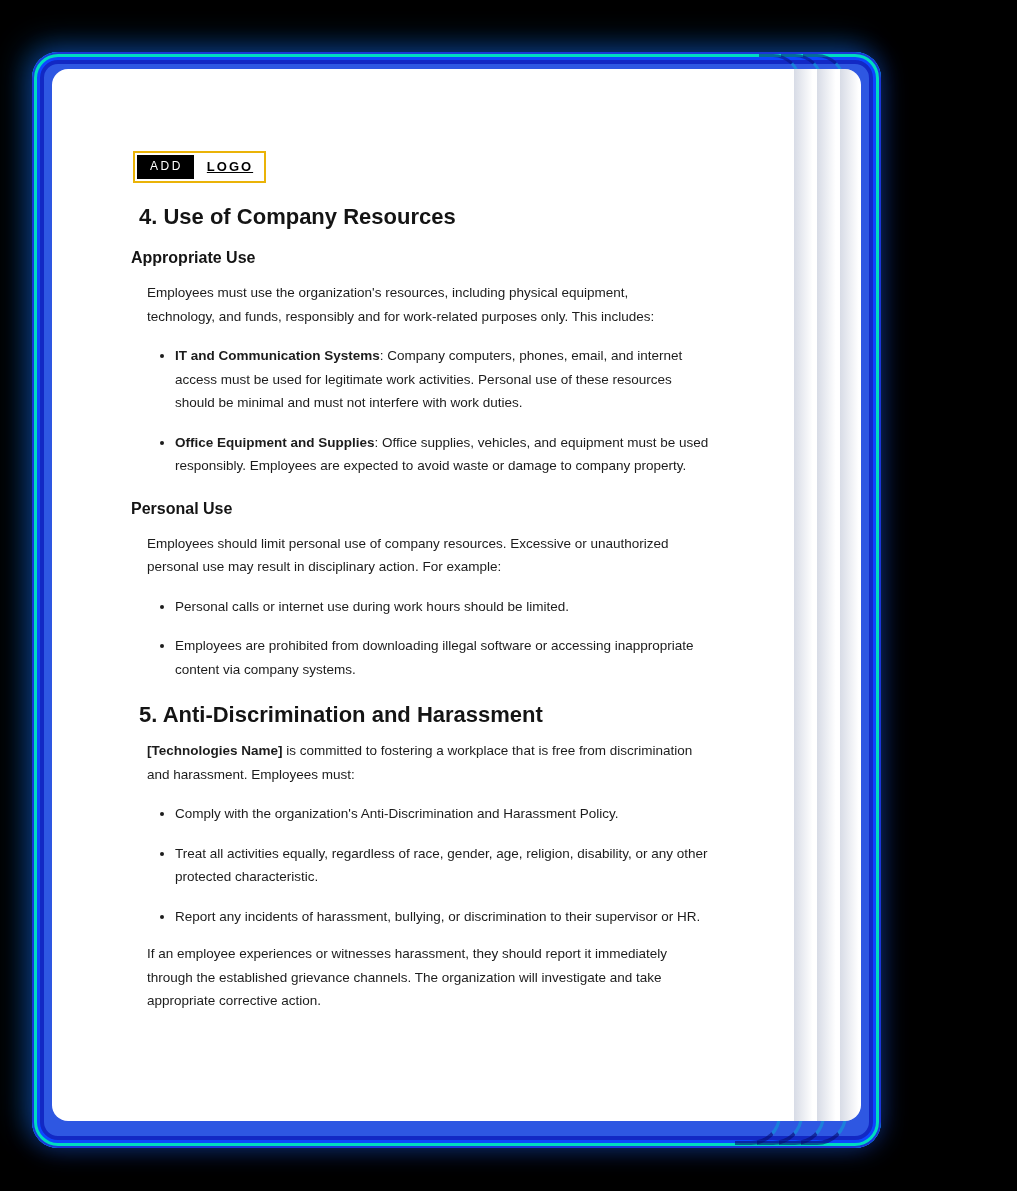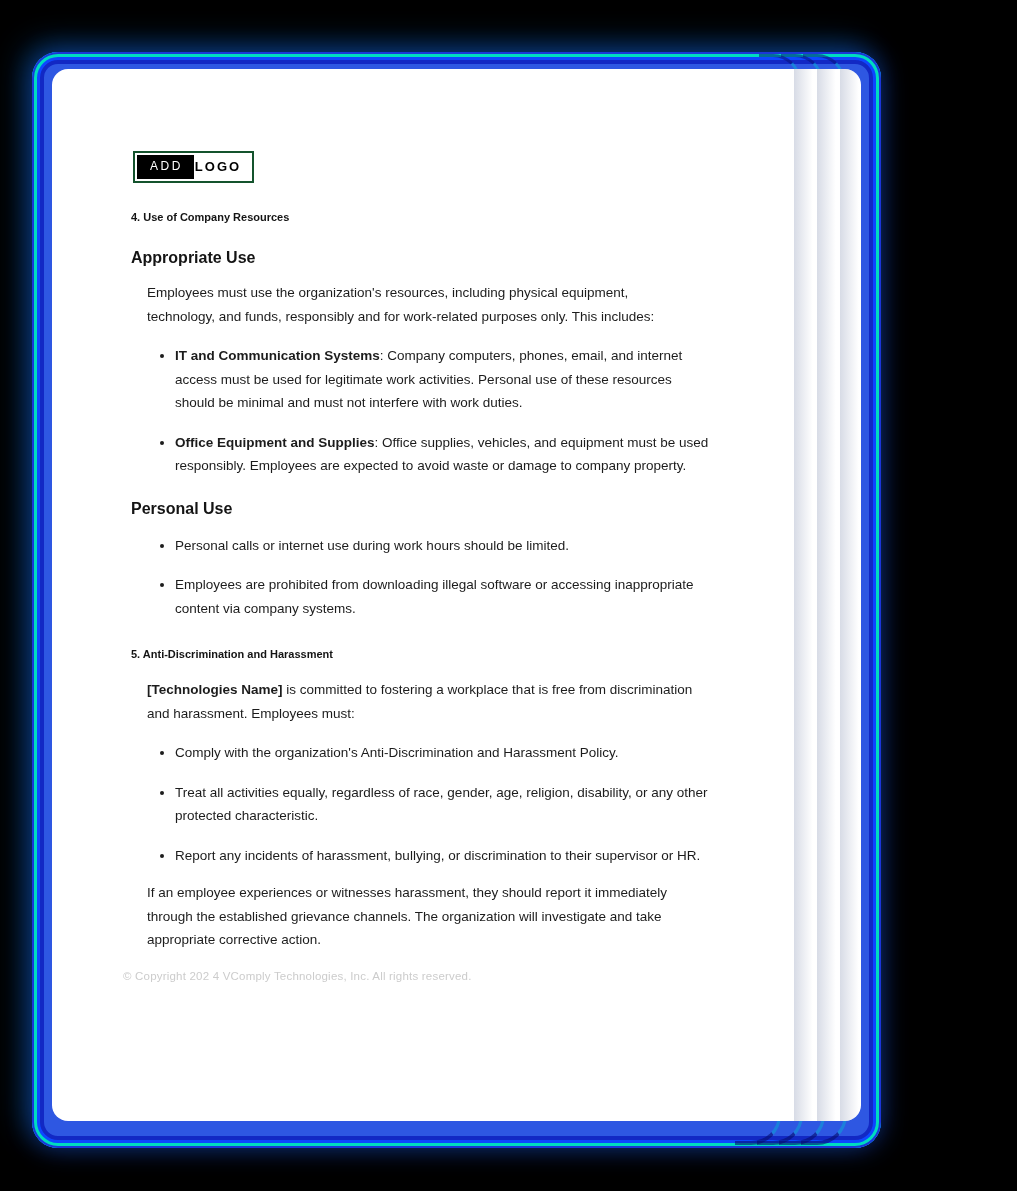--- a/index.html
+++ b/index.html
@@ -65,43 +65,44 @@
     position: relative;
     padding: 82px 147px 0 79px;
     color: #1c1c1c;
     font-size: 13.5px;
     line-height: 23.5px;
   }
 
   
   .logo-badge {
     display: inline-flex; align-items: stretch;
-    border: 2px solid #14532d;
+    border: 2px solid #eab308;
     background: #fff;
     padding: 2px;
     margin-left: 2px;
     height: 32px;
     cursor: pointer;
   }
   .logo-add {
     display: flex; align-items: center;
     background: #000; color: #fff;
     font-size: 12px; letter-spacing: 2.5px;
     padding: 0 11px 0 13px;
   }
   .logo-word {
     display: flex; align-items: center;
     color: #000; font-weight: 700;
     font-size: 13px; letter-spacing: 2px;
-    padding: 0 9px 0 1px;
+    padding: 0 9px 0 13px;
+    text-decoration: underline;
   }
 
   h2 {
-    font-size: 11px; line-height: 20px;
-    margin: 24px 0 0; color: #141414;
+    font-size: 22px; line-height: 20px;
+    margin: 24px 8px 0; color: #141414;
     font-weight: 700;
   }
   h3 {
     font-size: 16px; line-height: 18px;
     margin: 22px 0 0; color: #141414;
     font-weight: 700;
   }
   p { margin: 14px 16px 0; }
   ul { margin: 12px 0 0; padding-left: 44px; }
   li { margin: 16px 0 3px; }
@@ -144,32 +145,32 @@
         <h2>4. Use of Company Resources</h2>
 
         <h3>Appropriate Use</h3>
         <p>Employees must use the organization's resources, including physical equipment, technology, and funds, responsibly and for work-related purposes only. This includes:</p>
         <ul>
           <li><strong>IT and Communication Systems</strong><span>: Company computers, phones, email, and internet access must be used for legitimate work activities. Personal use of these resources should be minimal and must not interfere with work duties.</span></li>
           <li><strong>Office Equipment and Supplies</strong><span>: Office supplies, vehicles, and equipment must be used responsibly. Employees are expected to avoid waste or damage to company property.</span></li>
         </ul>
 
         <h3>Personal Use</h3>
+        <p>Employees should limit personal use of company resources. Excessive or unauthorized personal use may result in disciplinary action. For example:</p>
         <ul>
           <li><span>Personal calls or internet use during work hours should be limited.</span></li>
           <li><span>Employees are prohibited from downloading illegal software or accessing inappropriate content via company systems.</span></li>
         </ul>
 
         <h2>5. Anti-Discrimination and Harassment</h2>
         <p><strong>[Technologies Name]</strong><span> is committed to fostering a workplace that is free from discrimination and harassment. Employees must:</span></p>
         <ul>
           <li><span>Comply with the organization's Anti-Discrimination and Harassment Policy.</span></li>
           <li><span>Treat all activities equally, regardless of race, gender, age, religion, disability, or any other protected characteristic.</span></li>
           <li><span>Report any incidents of harassment, bullying, or discrimination to their supervisor or HR.</span></li>
         </ul>
 
         <p>If an employee experiences or witnesses harassment, they should report it immediately through the established grievance channels. The organization will investigate and take appropriate corrective action.</p>
 
-        <div class="footer">© Copyright 202 4 VComply  Technologies, Inc. All rights reserved.</div>
       </div>
     </div>
   </div>
 </div>
 
 </body></html>

